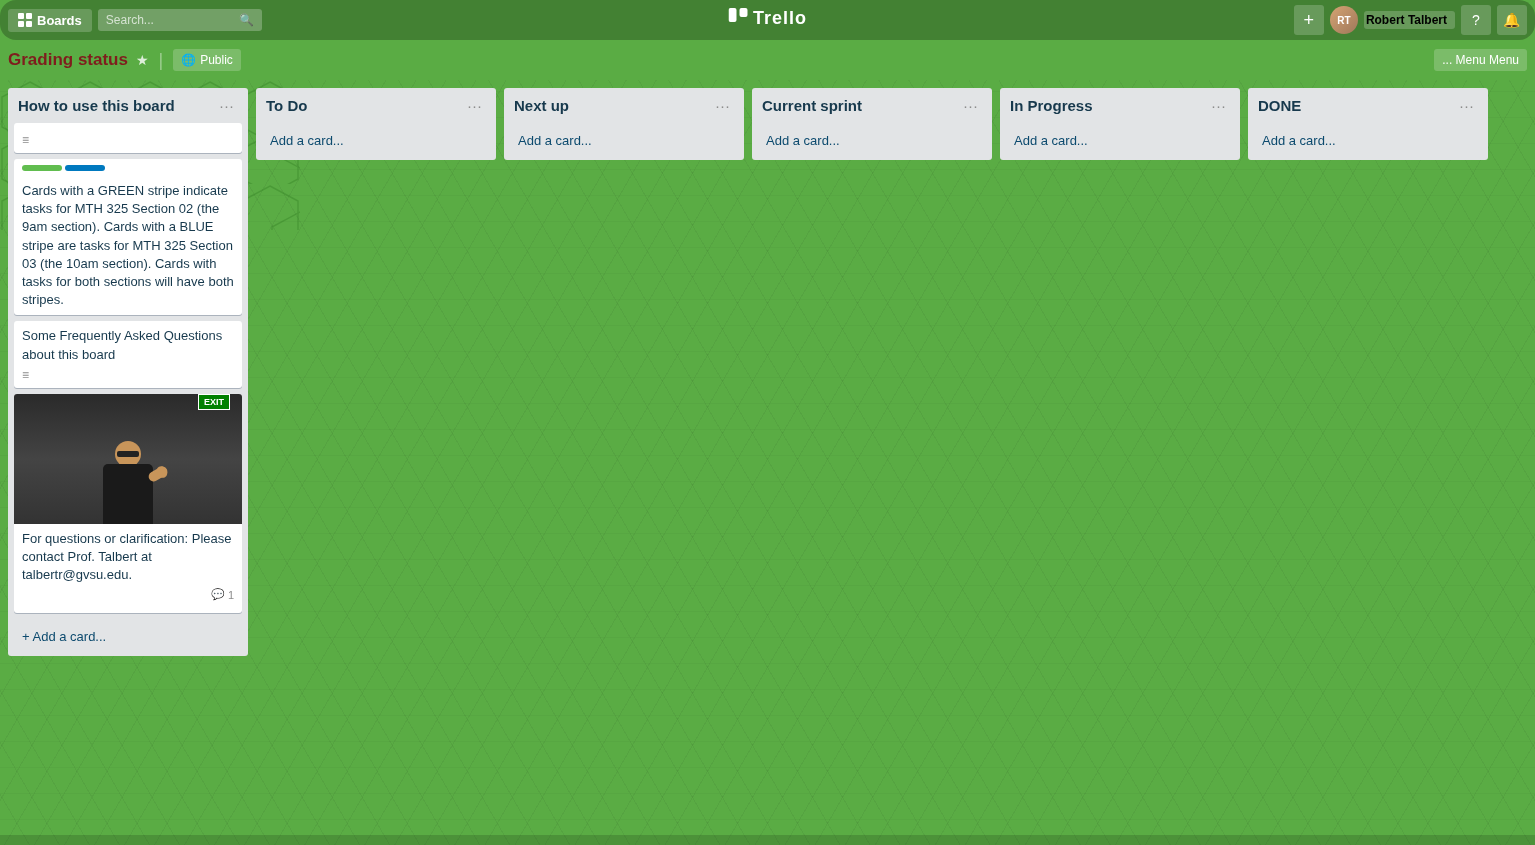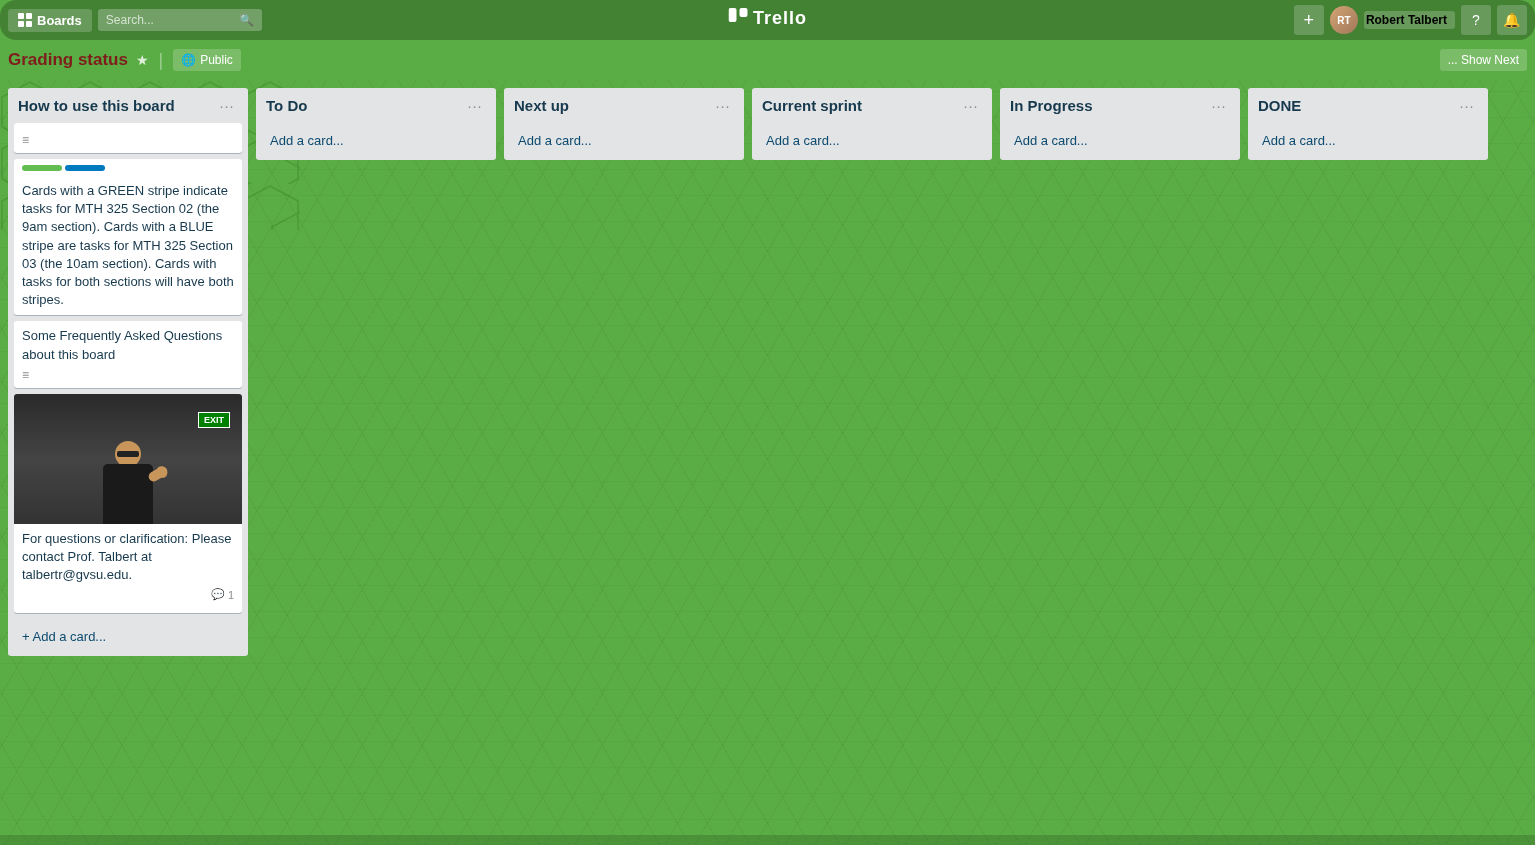--- a/index.html
+++ b/index.html
@@ -282,21 +282,21 @@
 
 <div id="board-titlebar">
   <span class="board-title">Grading status</span>
   <span class="star-icon">★</span>
   <span class="divider">|</span>
   <button class="public-btn">
     <span>🌐</span>
     <span>Public</span>
   </button>
   <button class="show-menu-btn">
-    <span>... Show Next</span>
+    <span>... Menu Menu</span>
   </button>
 </div>
 
 <div id="board-bg">
 
   <svg class="hex-bg" xmlns="http://www.w3.org/2000/svg">
     <defs>
       <pattern id="hexPattern" x="0" y="0" width="60" height="104" patternUnits="userSpaceOnUse">
         <polygon points="30,2 58,17 58,47 30,62 2,47 2,17" fill="none" stroke="#2d7a1f" stroke-width="1.5"></polygon>
         <polygon points="30,54 58,69 58,99 30,114 2,99 2,69" fill="none" stroke="#2d7a1f" stroke-width="1.5"></polygon>
@@ -330,21 +330,21 @@
 
         <div class="card">
           <p class="card-text">Some Frequently Asked Questions about this board</p>
           <div class="card-description-icon">≡</div>
         </div>
 
         <div class="card" style="padding:0 0 6px 0;">
 
           <div style="width:100%;height:130px;border-radius:3px 3px 0 0;overflow:hidden;position:relative;background:#3a3a3a;">
 
-            <div style="position:absolute;top:18px;right:12px;background:#008000;color:white;font-size:9px;font-weight:700;padding:2px 5px;border:1px solid white;">EXIT</div>
+            <div style="position:absolute;top:0;right:12px;background:#008000;color:white;font-size:9px;font-weight:700;padding:2px 5px;border:1px solid white;">EXIT</div>
 
             <div style="width:100%;height:100%;background:linear-gradient(180deg,#2a2a2a 0%,#444 50%,#333 100%);"></div>
 
             <div style="position:absolute;bottom:0;left:50%;transform:translateX(-50%);width:70px;">
 
               <div style="width:26px;height:26px;border-radius:50%;background:#c8955a;margin:0 auto 0;position:relative;top:5px;">
 
                 <div style="width:22px;height:6px;background:#222;border-radius:2px;position:absolute;top:10px;left:2px;"></div>
               </div>
 

